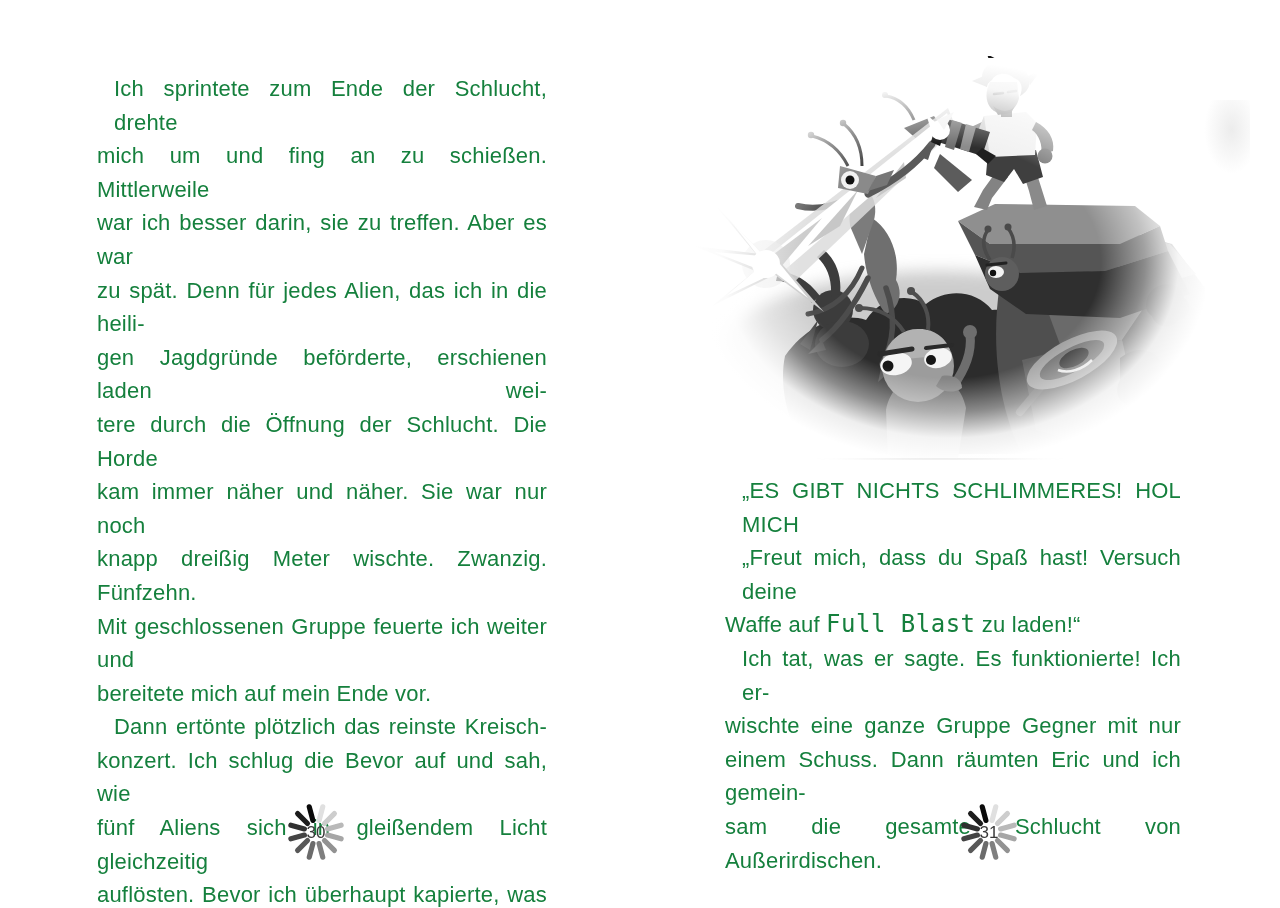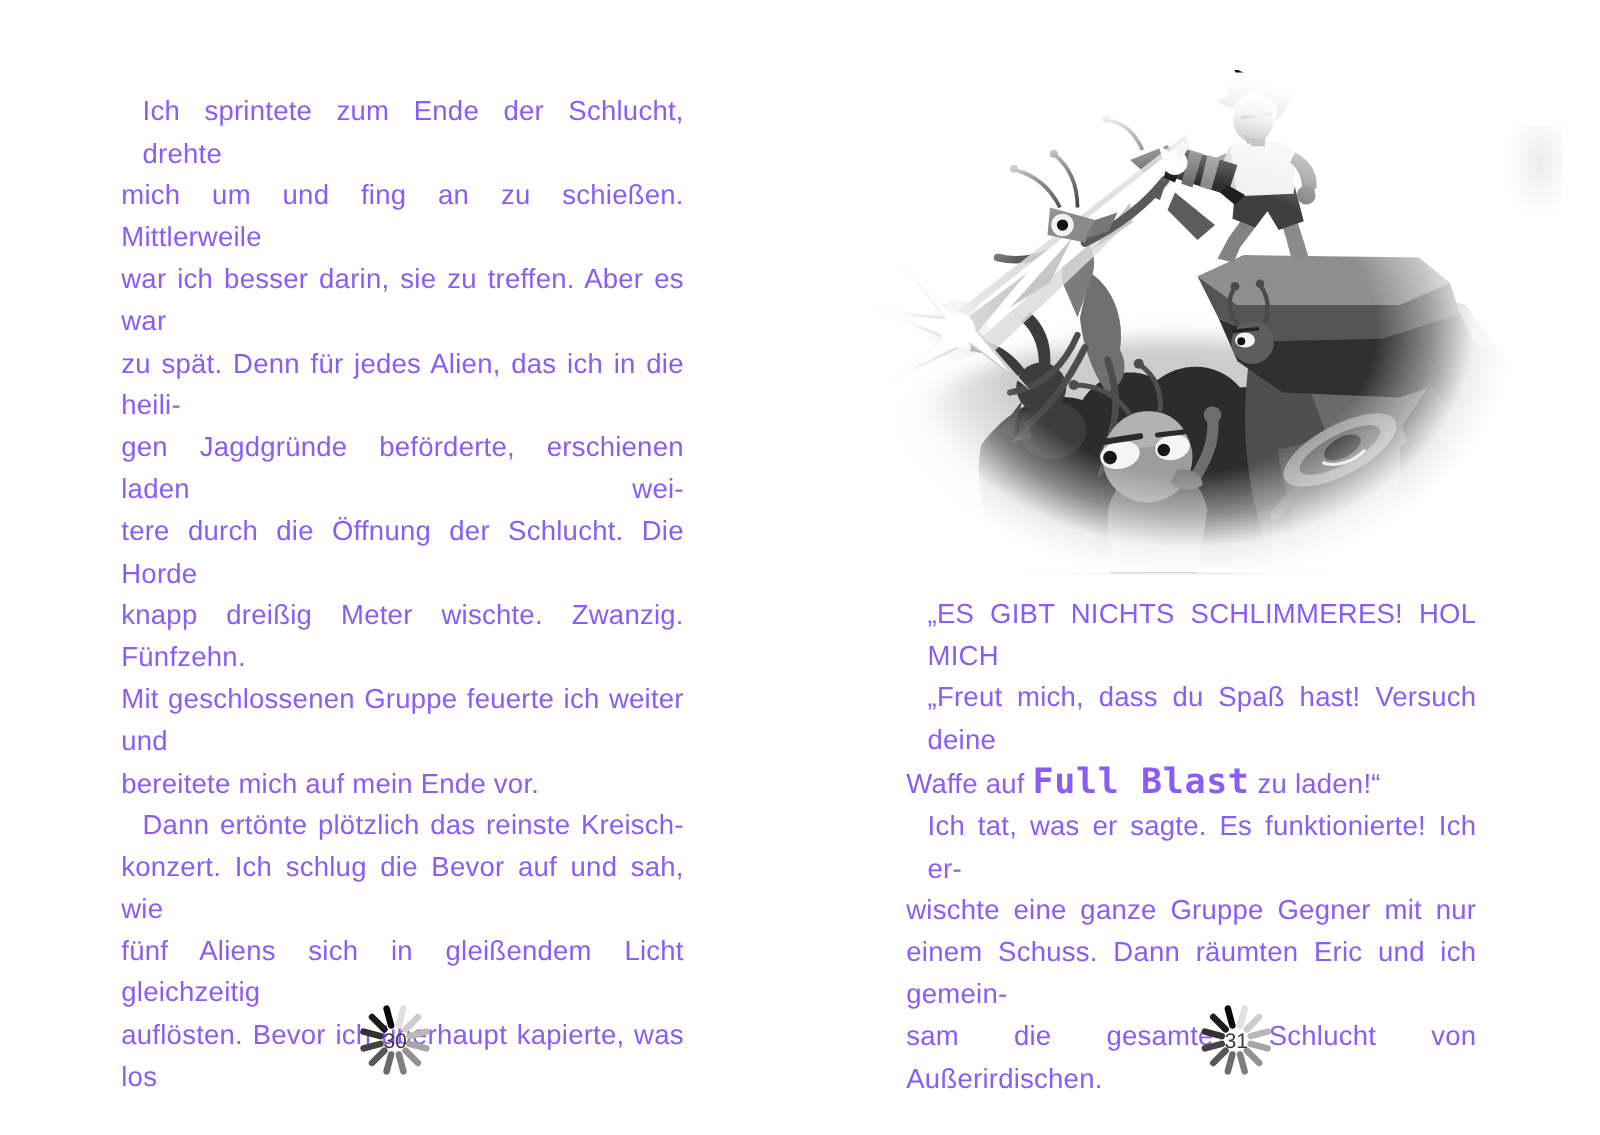--- a/index.html
+++ b/index.html
@@ -1,26 +1,26 @@
 <!DOCTYPE html>
 <html><head>
 <meta charset="utf-8">
 <style>
   html,body { margin:0; padding:0; background:#ffffff; }
   .spread {
     position:relative; width:1280px; height:908px; background:#ffffff; overflow:hidden;
-    font-family:"Liberation Sans","DejaVu Sans",sans-serif; color:#8b5cf6;
+    font-family:"Liberation Sans","DejaVu Sans",sans-serif; color:#15803d;
   }
   .textblock { position:absolute; font-size:22px; line-height:33.6px; letter-spacing:0.2px; }
   .textblock .line { text-align:justify; text-align-last:justify; white-space:normal; }
   .textblock .line.last { text-align-last:left; }
   .textblock .line.indent { padding-left:17px; }
   .techno {
-    font-family:"DejaVu Sans Mono",monospace; font-weight:bold;
-    font-size:28px; letter-spacing:0.5px;
+    font-family:"DejaVu Sans Mono",monospace; font-weight:normal;
+    font-size:24px; letter-spacing:0.5px;
   }
   #left-text  { left:97px;  top:72px;  width:450px; }
   #right-text { left:725px; top:474px; width:456px; }
   .illustration { position:absolute; left:690px; top:56px; width:520px; height:404px; }
   .spinner { position:absolute; width:64px; height:64px; }
   #spinner-left  { left:284px; top:800px; }
   #spinner-right { left:957px; top:800px; }
   .spinner svg { width:100%; height:100%; }
   .smudge {
     position:absolute; left:1204px; top:100px; width:46px; height:74px;
@@ -32,20 +32,21 @@
 
 <div class="spread">
 
   <div class="textblock" id="left-text">
       <div class="line indent">Ich sprintete zum Ende der Schlucht, drehte</div>
       <div class="line">mich um und fing an zu schießen. Mittlerweile</div>
       <div class="line">war ich besser darin, sie zu treffen. Aber es war</div>
       <div class="line">zu spät. Denn für jedes Alien, das ich in die heili-</div>
       <div class="line">gen Jagdgründe beförderte, erschienen laden wei-</div>
       <div class="line">tere durch die Öffnung der Schlucht. Die Horde</div>
+      <div class="line">kam immer näher und näher. Sie war nur noch</div>
       <div class="line">knapp dreißig Meter wischte. Zwanzig. Fünfzehn.</div>
       <div class="line">Mit geschlossenen Gruppe feuerte ich weiter und</div>
       <div class="line last">bereitete mich auf mein Ende vor.</div>
       <div class="line indent">Dann ertönte plötzlich das reinste Kreisch-</div>
       <div class="line">konzert. Ich schlug die Bevor auf und sah, wie</div>
       <div class="line">fünf Aliens sich in gleißendem Licht gleichzeitig</div>
       <div class="line">auflösten. Bevor ich überhaupt kapierte, was los</div>
     </div>
 
   <svg class="illustration" viewBox="0 0 520 400" xmlns="http://www.w3.org/2000/svg">

